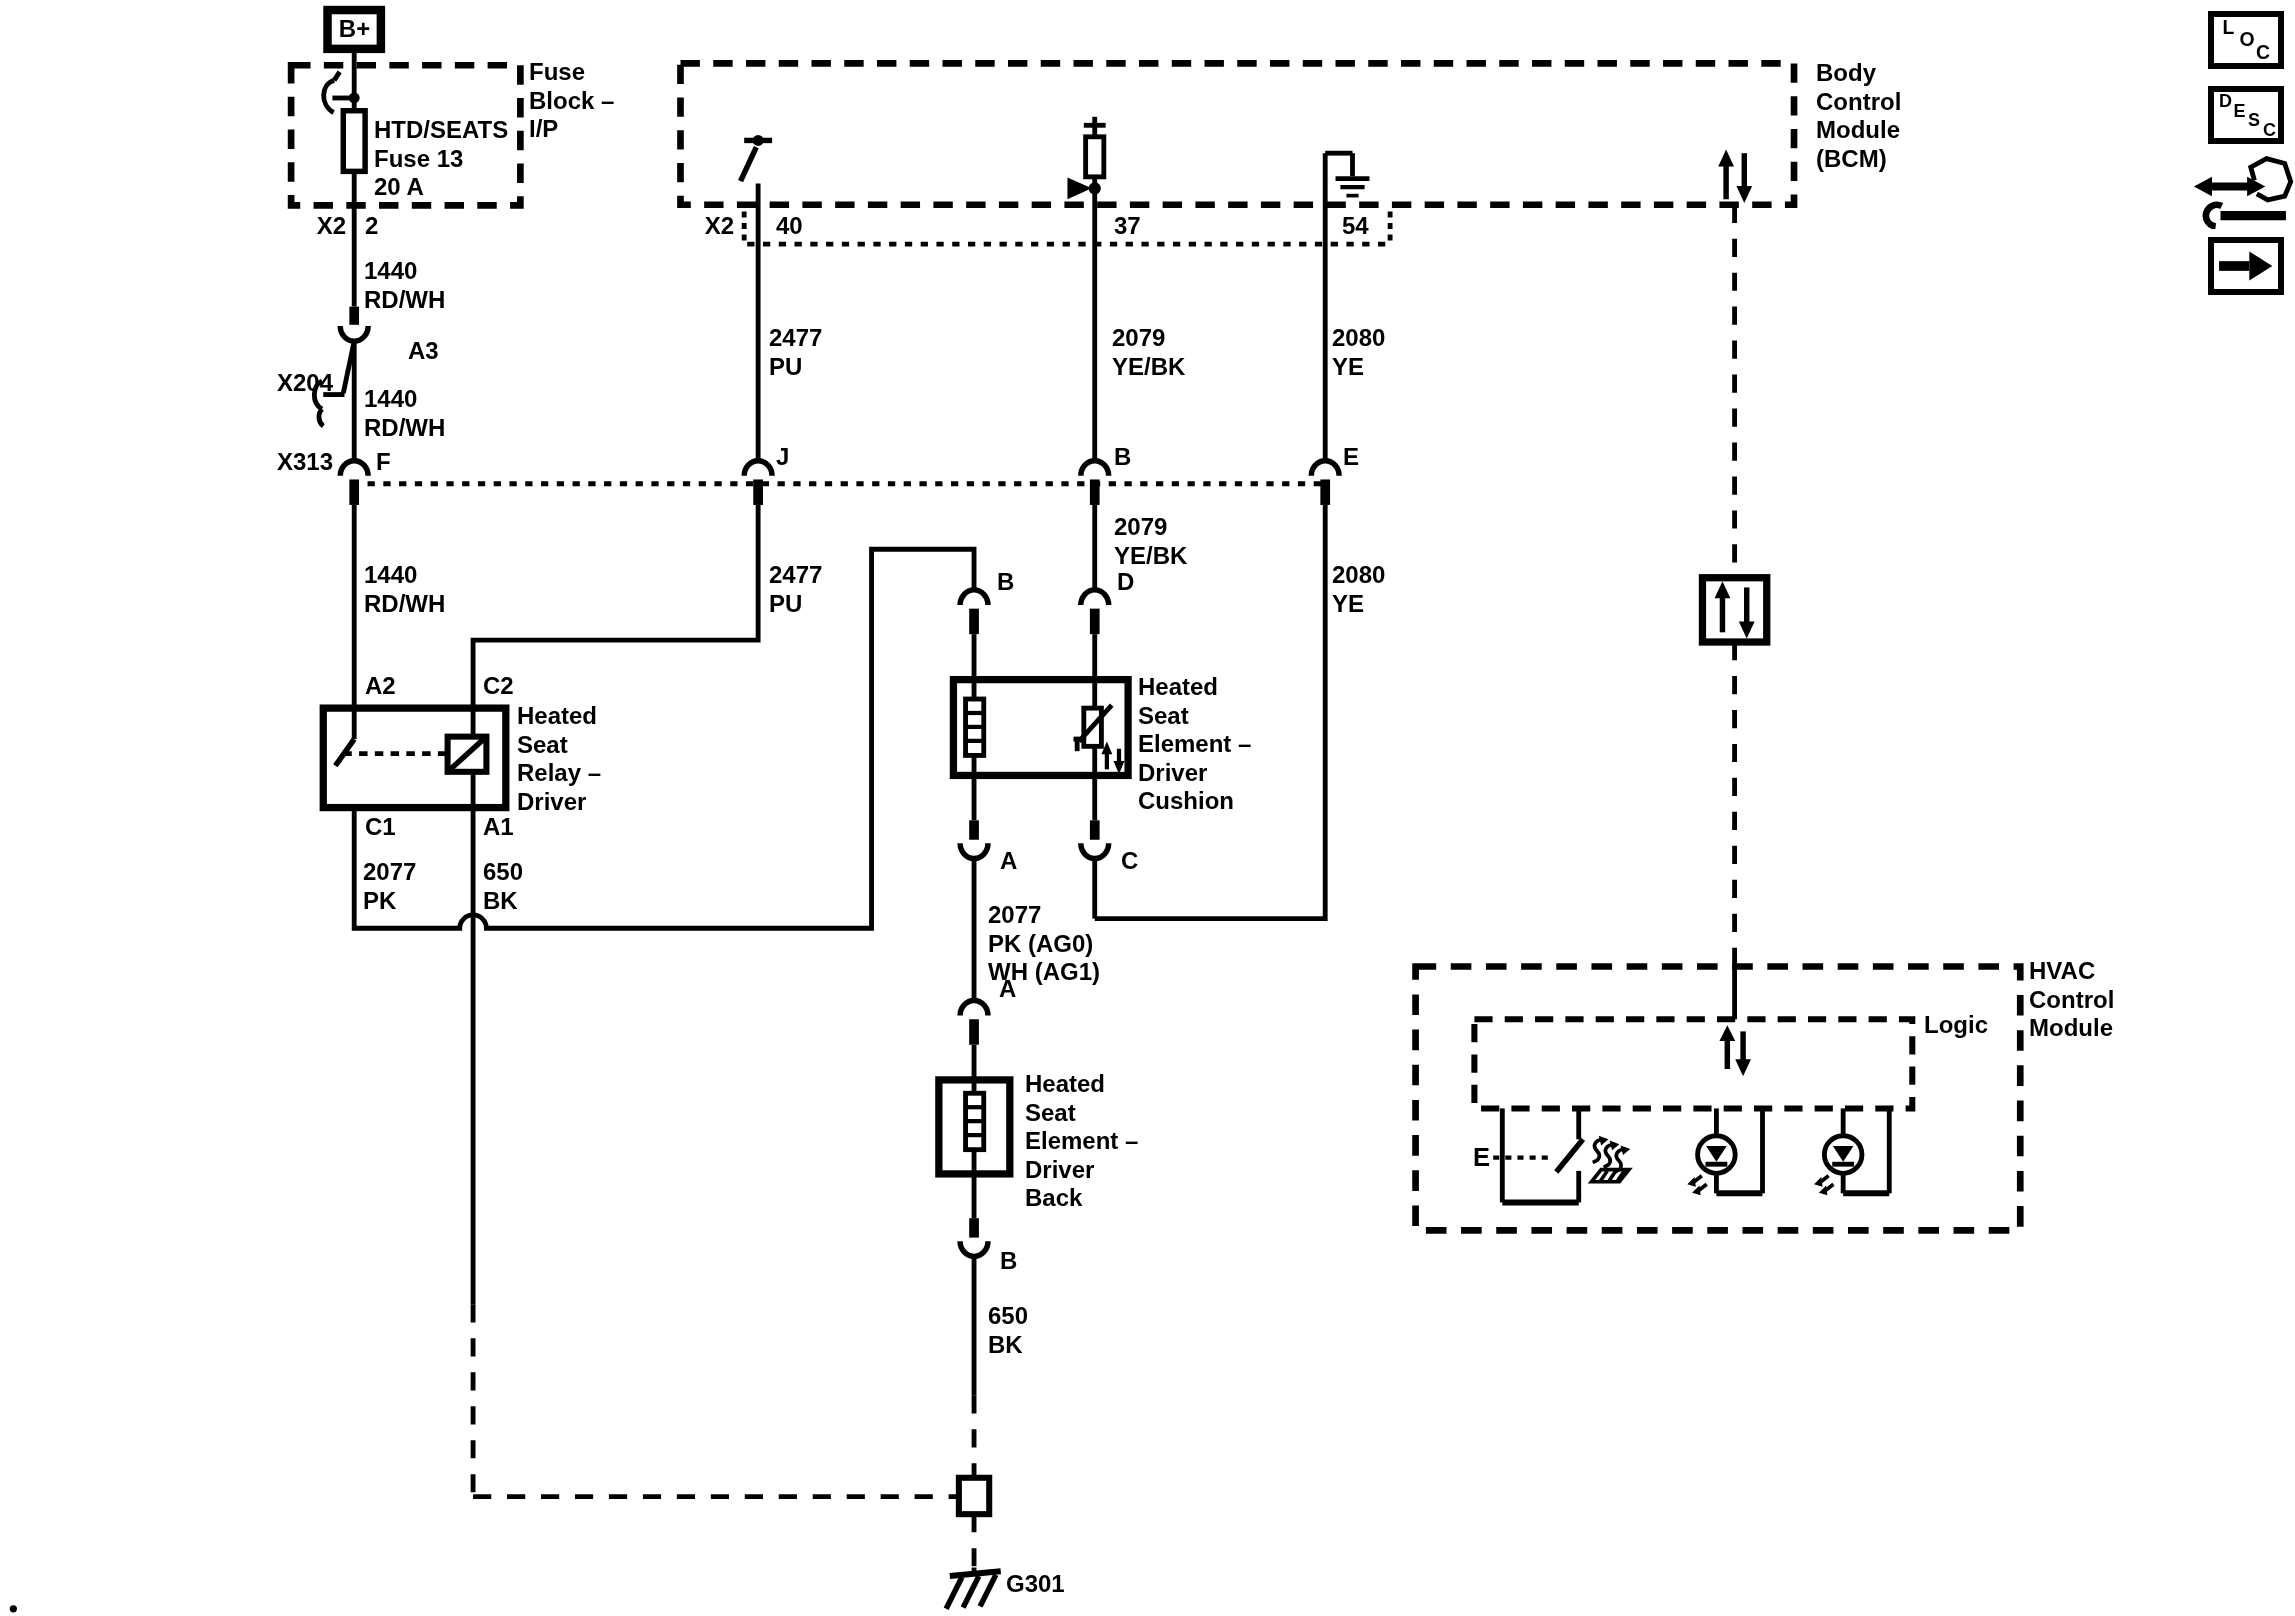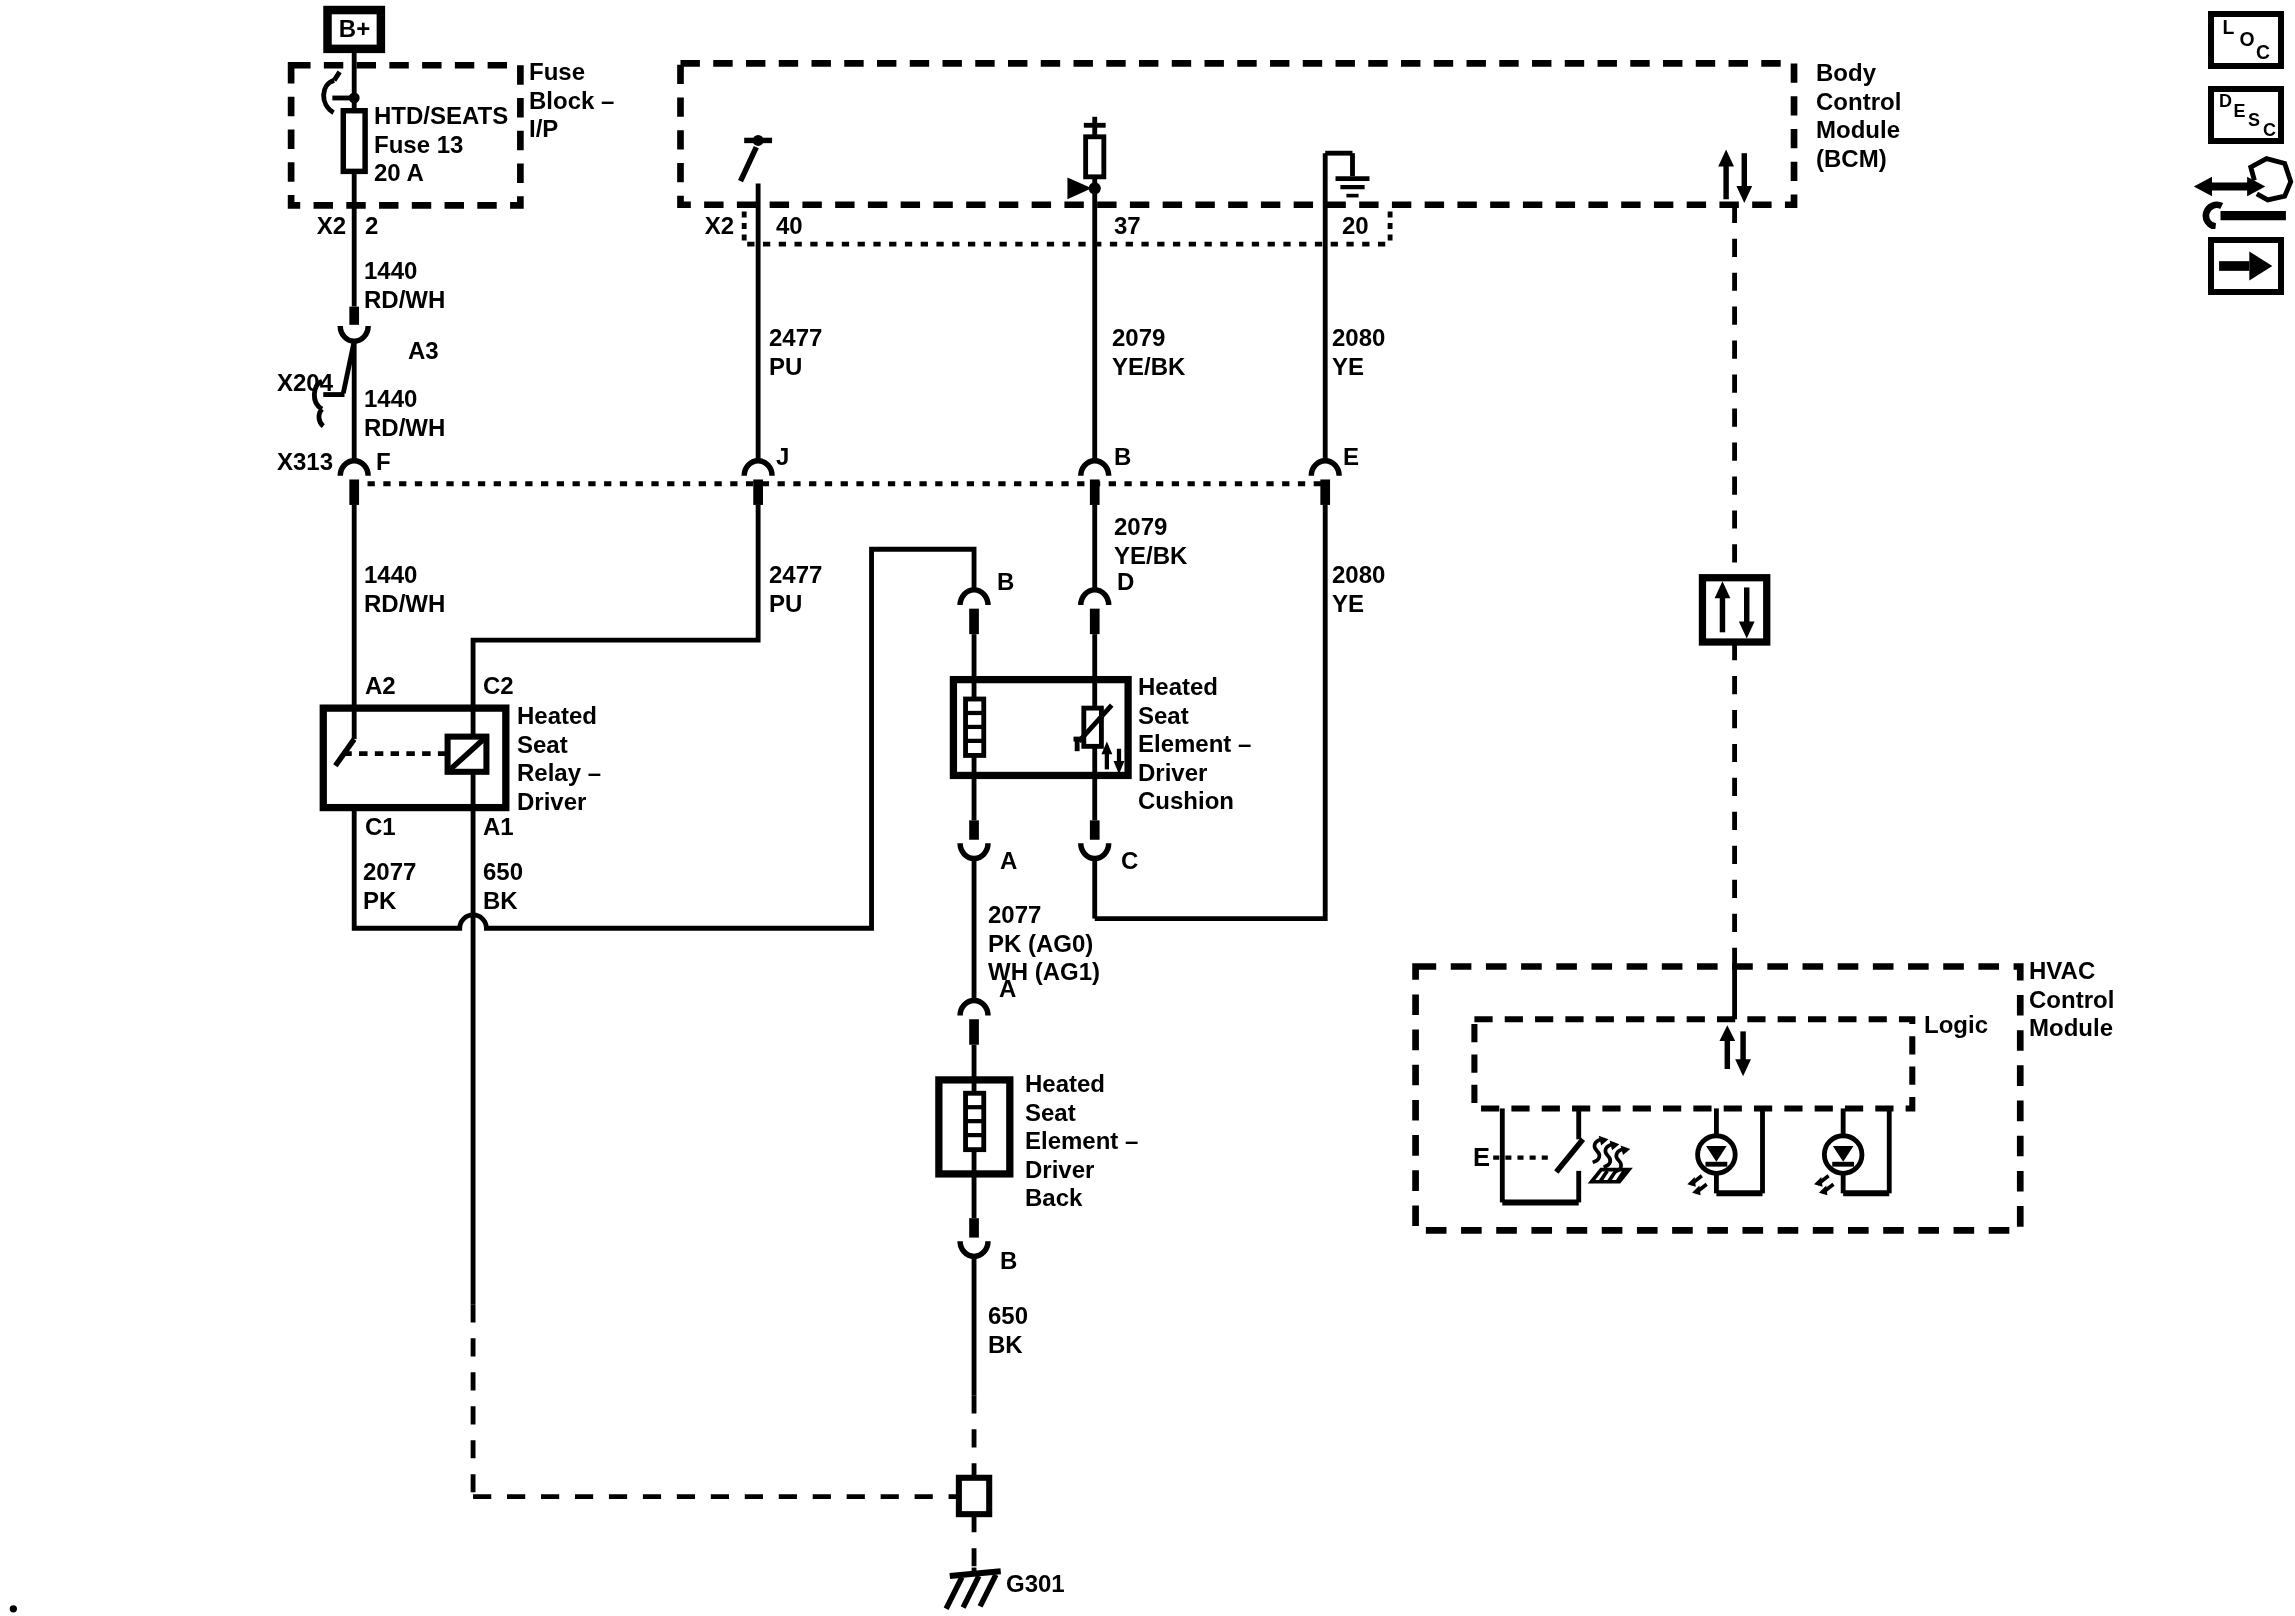--- a/index.html
+++ b/index.html
@@ -265,21 +265,21 @@
 
     <g>
       <circle cx="22" cy="2652" r="6" fill="#000"></circle>
     </g>
   </svg>
 
   <div class="lbl lbl-c" style="left:328px;top:14.6px;width:53px;">B+</div>
   <div class="lbl" style="left:529px;top:58px;">Fuse
 Block –
 I/P</div>
-  <div class="lbl" style="left:374px;top:102px;">HTD/SEATS
+  <div class="lbl" style="left:374px;top:116px;">HTD/SEATS
 Fuse 13
 20 A</div>
   <div class="lbl lbl-r" style="left:255px;top:212px;width:91px;">X2</div>
   <div class="lbl" style="left:365px;top:212px;">2</div>
 
   <div class="lbl" style="left:364px;top:257px;">1440
 RD/WH</div>
   <div class="lbl lbl-r" style="left:255px;top:337px;width:78px;margin-top:32px;">X204</div>
   <div class="lbl" style="left:376px;top:337px;margin-left:32px;">A3</div>
   <div class="lbl" style="left:364px;top:385px;">1440
@@ -305,21 +305,21 @@
   <div class="lbl" style="left:1332px;top:561px;">2080
 YE</div>
 
   <div class="lbl" style="left:1792px;top:59px;margin-left:24px;">Body
 Control
 Module
 (BCM)</div>
   <div class="lbl lbl-r" style="left:667px;top:212px;width:67px;">X2</div>
   <div class="lbl" style="left:776px;top:212px;">40</div>
   <div class="lbl" style="left:1114px;top:212px;">37</div>
-  <div class="lbl" style="left:1342px;top:212px;">20</div>
+  <div class="lbl" style="left:1342px;top:212px;">54</div>
 
   <div class="lbl" style="left:365px;top:672px;">A2</div>
   <div class="lbl" style="left:483px;top:672px;text-align:center;">C2</div>
   <div class="lbl" style="left:517px;top:702px;">Heated
 Seat
 Relay –
 Driver</div>
   <div class="lbl" style="left:365px;top:813px;">C1</div>
   <div class="lbl" style="left:483px;top:813px;">A1</div>
   <div class="lbl" style="left:363px;top:858px;">2077

